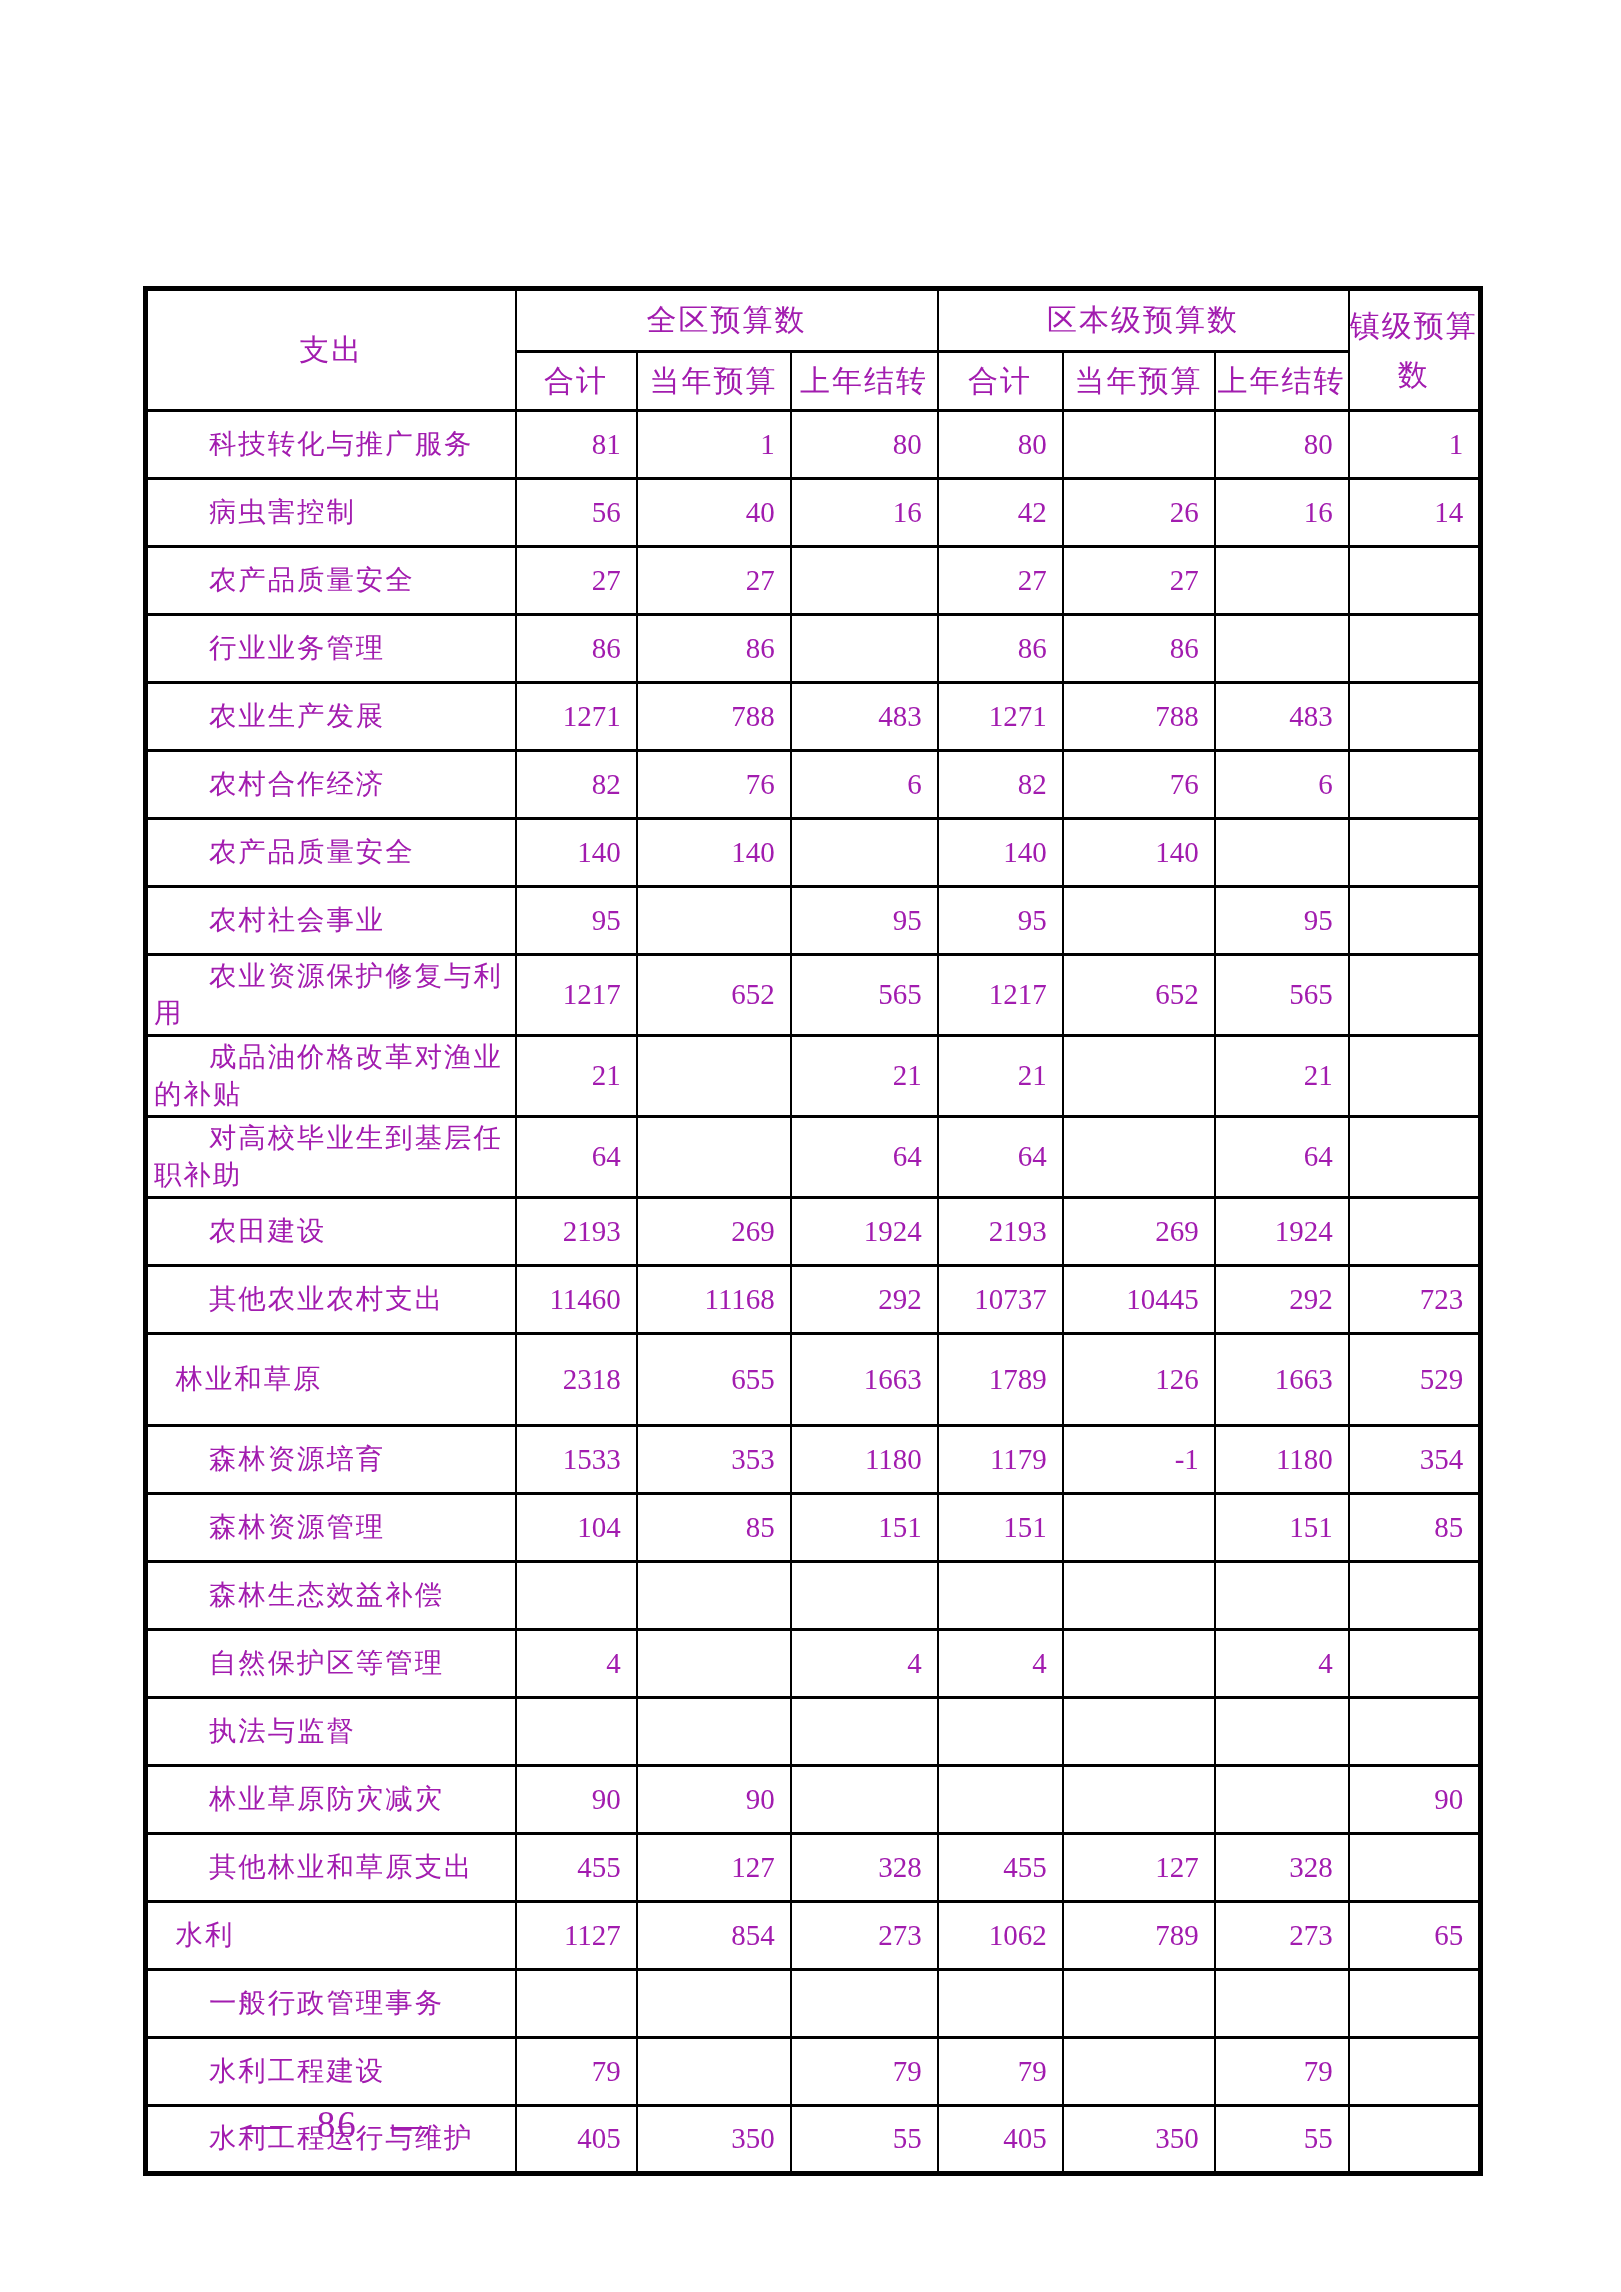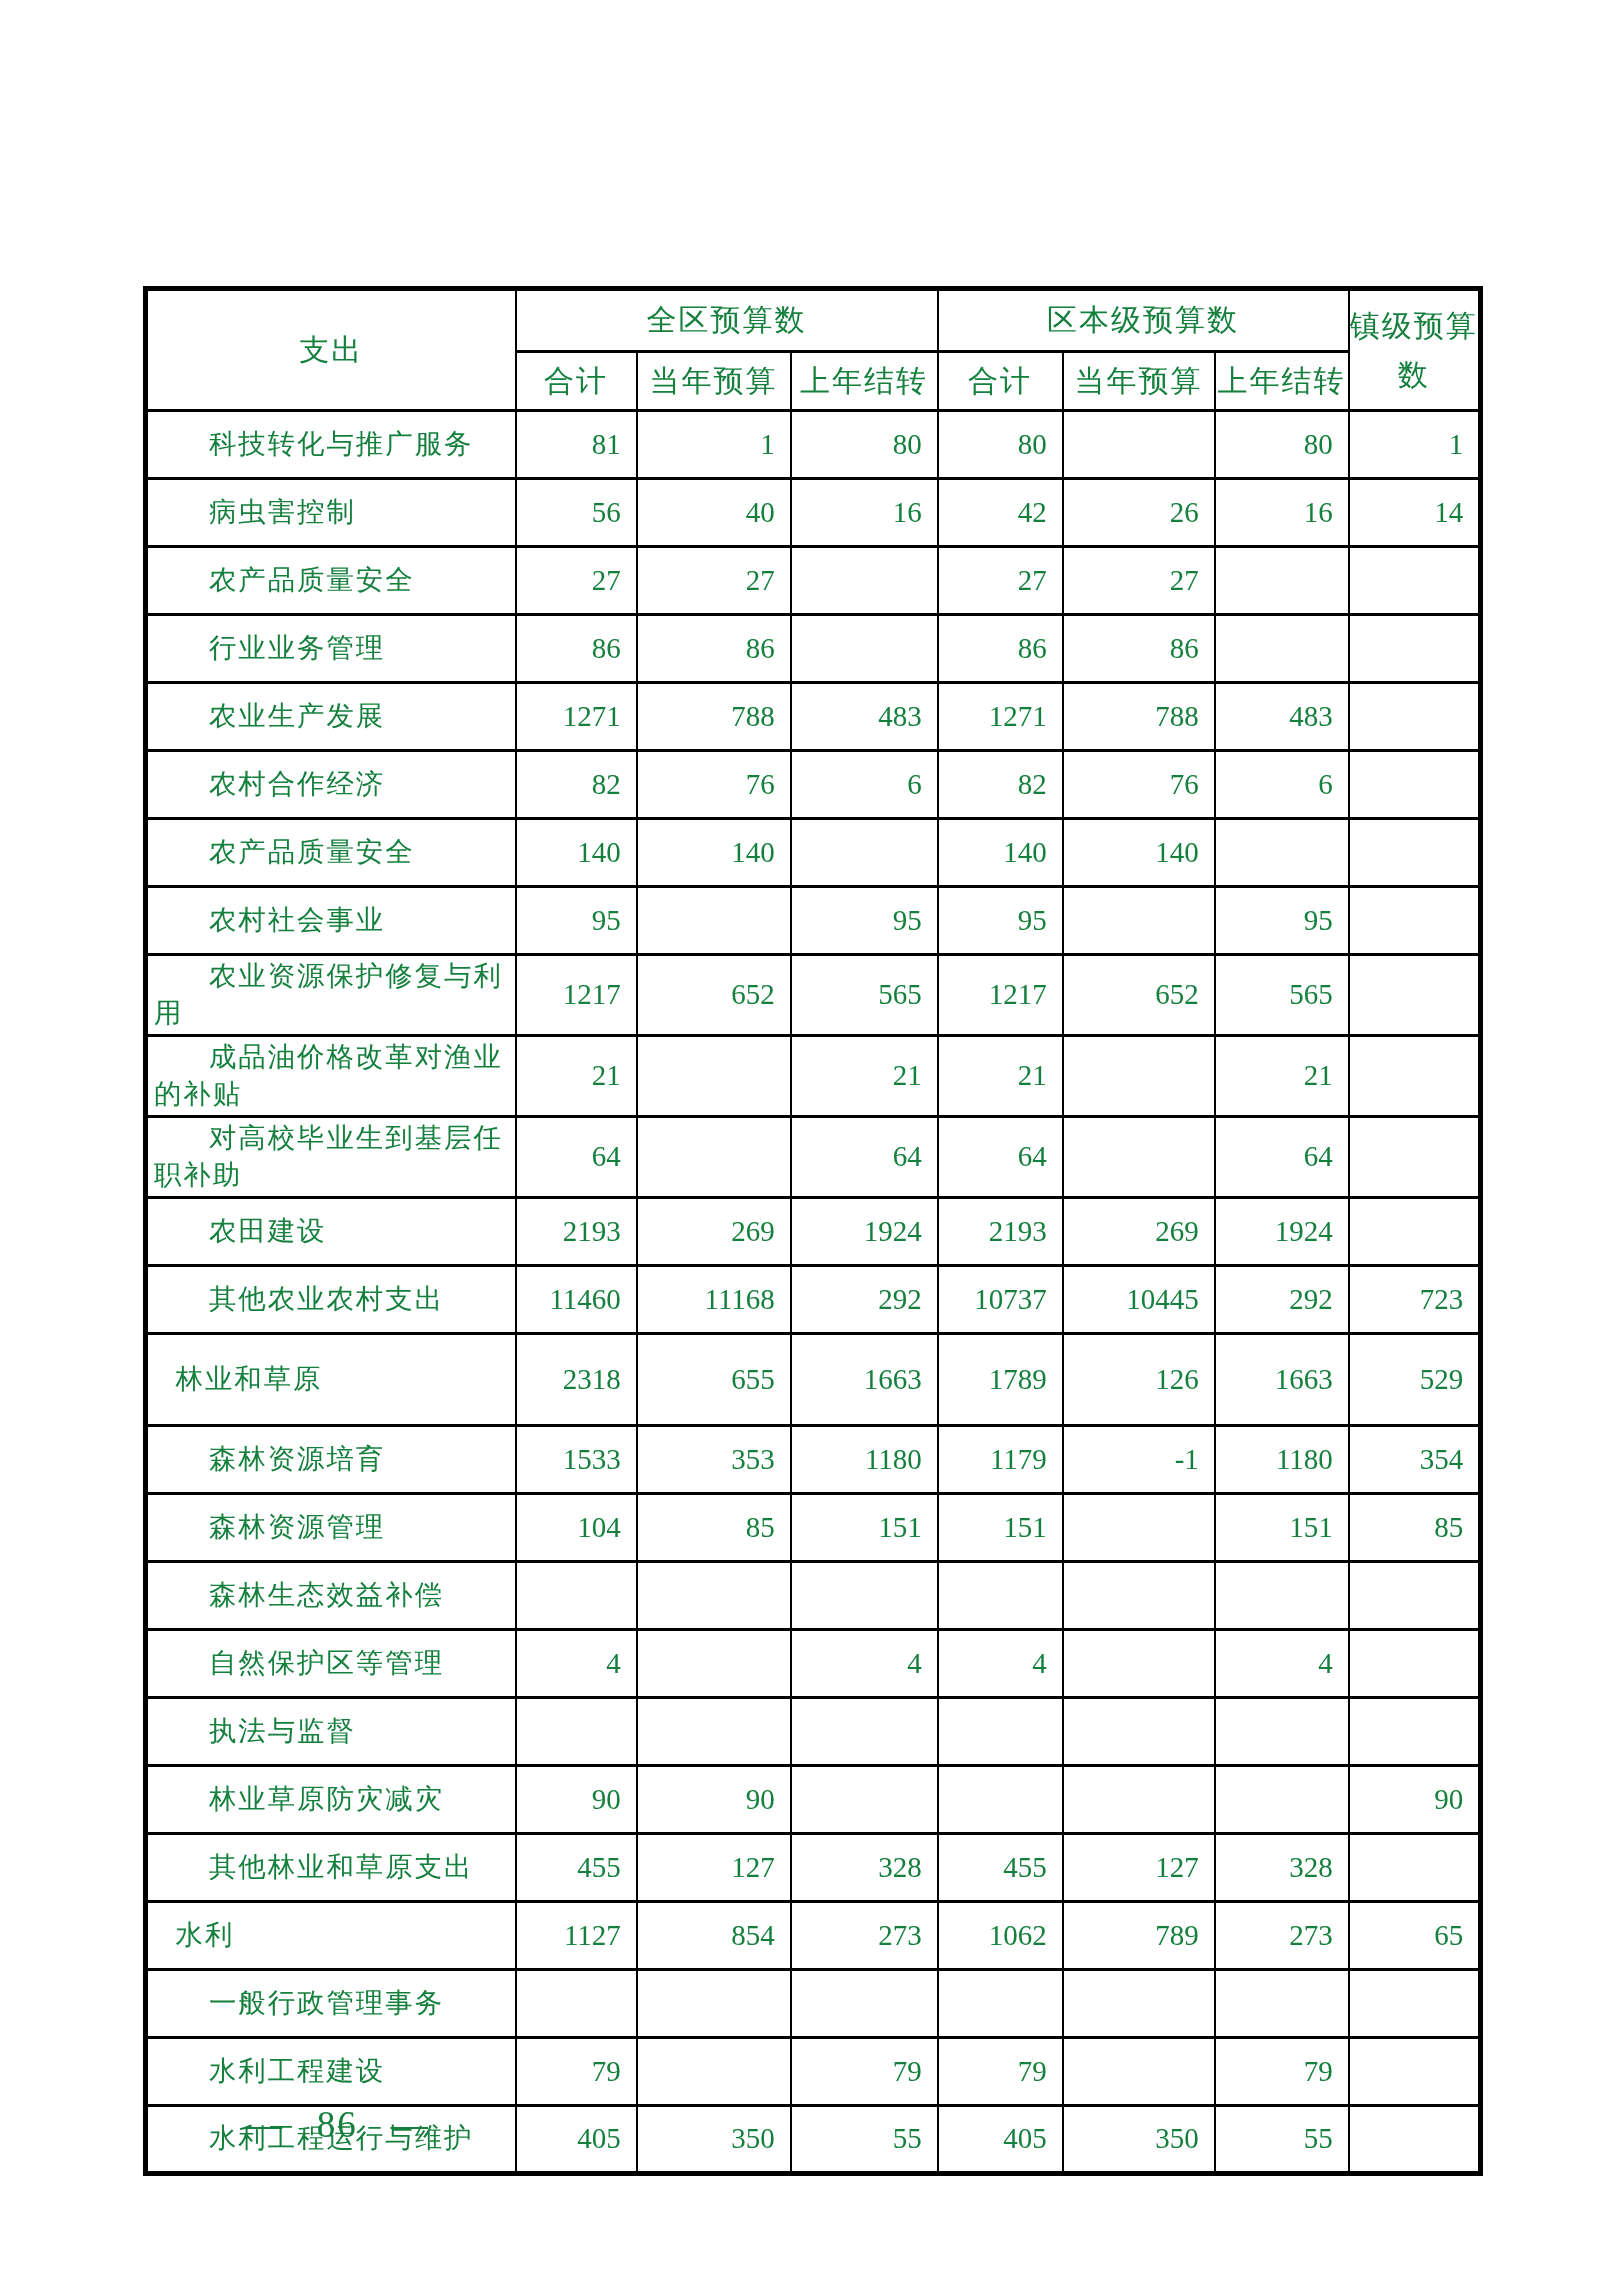--- a/index.html
+++ b/index.html
@@ -1,21 +1,21 @@
 <!DOCTYPE html>
 <html><head>
 <meta charset="utf-8">
 <style>
   html,body{margin:0;padding:0;background:#888;}
   #page{
     position:relative;
     width:1621px;height:2293px;
     background:#ffffff;
     font-family:"Liberation Serif","DejaVu Serif",serif;
-    color:#15803d;
+    color:#a21caf;
     overflow:hidden;
   }
   table#budget{
     position:absolute;
     left:143px;top:286px;
     width:1336px;height:1722px;
     border-collapse:collapse;
     table-layout:fixed;
     border:5.9px solid #000;
   }

